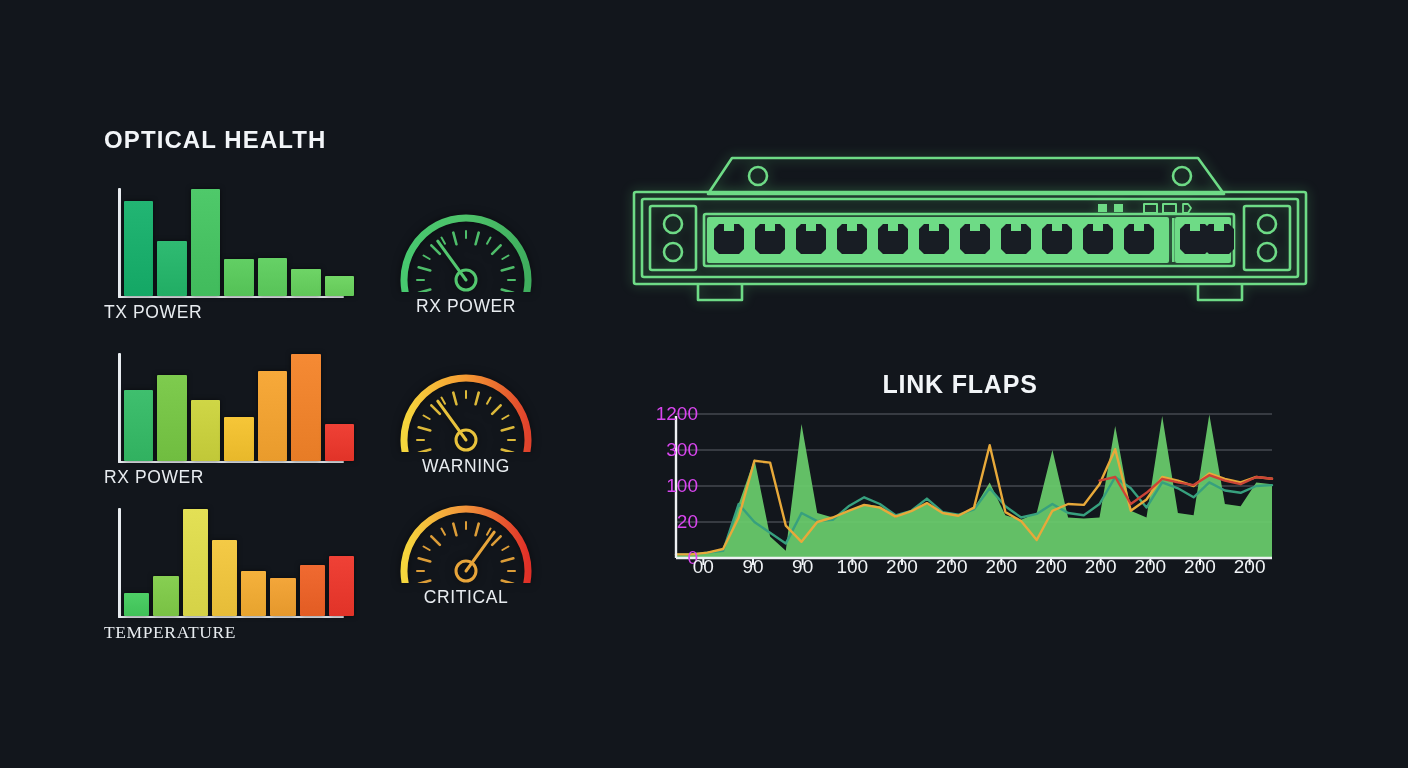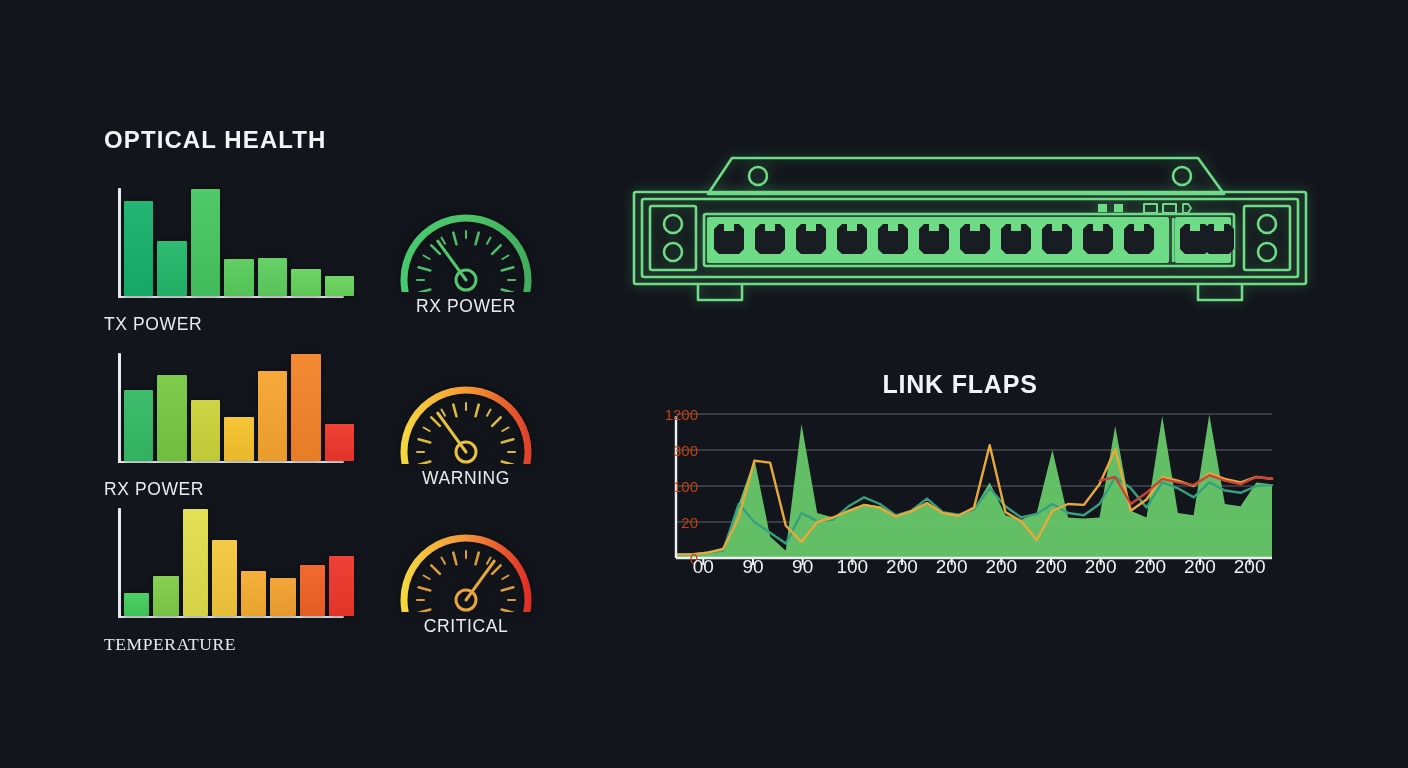--- a/index.html
+++ b/index.html
@@ -14,45 +14,45 @@
   .metric{position:absolute;left:104px;width:260px;}
   .metric .plot{position:relative;height:110px;}
   .metric .axis-y{position:absolute;left:14px;top:0;width:2.5px;height:110px;
       background:#e9edf1;border-radius:1px;}
   .metric .axis-x{position:absolute;left:14px;bottom:0;width:226px;height:2.5px;
       background:#e9edf1;border-radius:1px;}
   .metric .bars{position:absolute;left:20px;bottom:2.5px;right:10px;height:107px;
       display:flex;align-items:flex-end;gap:4px;}
   .metric .bars > span{flex:1;display:block;border-radius:1px;
       box-shadow:0 0 5px rgba(0,0,0,.55);}
-  .metric .cap{margin-top:16px;font-size:17.5px;letter-spacing:.6px;color:#e8ecf0;}
+  .metric .cap{margin-top:4px;font-size:17.5px;letter-spacing:.6px;color:#e8ecf0;}
 
   #metric-tx{top:188px;}
   #metric-rx{top:353px;}
   #metric-temp{top:508px;font-family:Liberation Serif, serif;}
 
   
   .gauge{position:absolute;left:386px;width:160px;text-align:center;}
   .gauge svg{display:block;margin:0 auto;filter:drop-shadow(0 0 4px rgba(0,0,0,.5));}
   .gauge .cap{margin-top:4px;font-size:17.5px;letter-spacing:.6px;color:#e8ecf0;}
   #gauge-rx{top:192px;}
-  #gauge-warn{top:364px;}
-  #gauge-crit{top:512px;}
+  #gauge-warn{top:352px;}
+  #gauge-crit{top:483px;}
 
   
   #device{position:absolute;left:620px;top:136px;width:700px;height:190px;}
   #device svg{filter:drop-shadow(0 0 6px rgba(96,210,120,.45));}
 
   
   #flaps{position:absolute;left:630px;top:370px;width:660px;height:240px;}
   #flaps-title{position:absolute;left:0;top:0;width:660px;text-align:center;
       font-size:25px;font-weight:700;letter-spacing:.8px;color:#f2f5f8;}
   #flaps-plot{position:absolute;left:0;top:38px;width:660px;height:200px;}
   .ytick{position:absolute;right:592px;transform:translateY(-50%);
-      font-size:15px;color:#c2410c;white-space:nowrap;text-align:right;width:60px;}
+      font-size:19px;color:#d946ef;white-space:nowrap;text-align:right;width:60px;}
   .xtick{position:absolute;top:148px;transform:translateX(-50%);
       font-size:19px;color:#f0f3f6;white-space:nowrap;}
 </style>
 </head>
 <body>
 
 <div class="root">
 
   <div id="panel-title">OPTICAL HEALTH</div>
 

